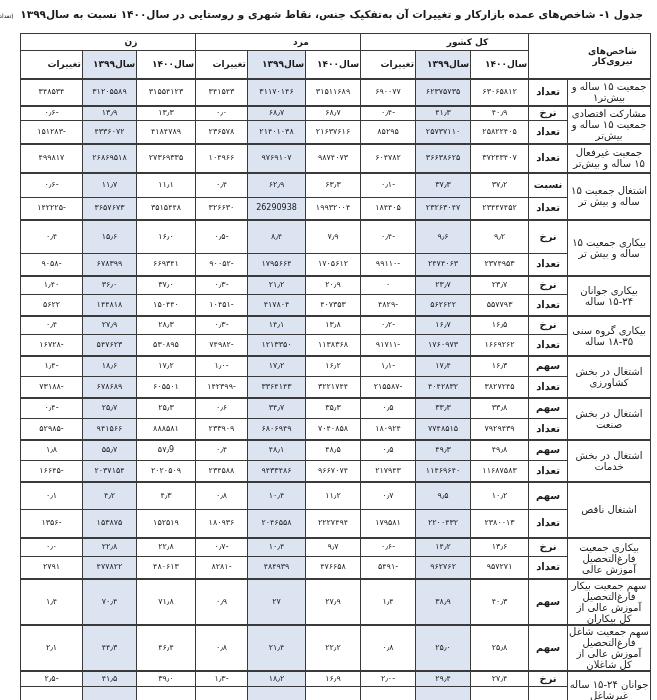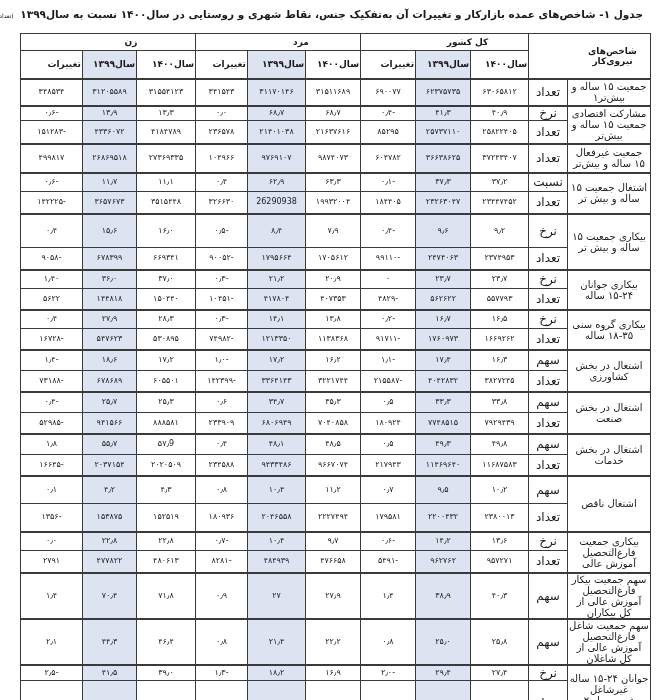--- a/index.html
+++ b/index.html
@@ -4,21 +4,21 @@
 <style>
   html, body { margin:0; padding:0; background:#ffffff; }
   body { width:657px; height:700px; overflow:hidden; font-family:"DejaVu Sans", sans-serif; color:#1a1a1a; position:relative; }
   .title { position:absolute; top:8px; right:14px; left:14px; direction:rtl; text-align:right; font-size:10.5px; font-weight:bold; white-space:nowrap; }
   .title .note { font-size:6px; font-weight:normal; margin-right:3px; }
   table { position:absolute; top:33px; left:20px; width:630px; border-collapse:collapse; direction:rtl; table-layout:fixed; }
   td, th { border:1px solid #3a3a3a; text-align:center; vertical-align:middle; font-size:8px; padding:0 1px; line-height:10px; }
   th { font-weight:bold; font-size:9px;padding-left:47px; }
   .hl { background:#dce4f2; }
   .lbl { font-size:10px; font-weight:normal; line-height:11px; }
-  .unit { font-size:12px; font-weight:normal; }
+  .unit { font-size:10px; font-weight:bold; }
   .thick-top td { border-top:2px solid #3a3a3a; }
 </style>
 </head>
 <body>
 
 <div class="title">
   <span>جدول ۱- شاخص‌های عمده بازارکار و تغییرات آن به‌تفکیک جنس، نقاط شهری و روستایی در سال۱۴۰۰ نسبت به سال۱۳۹۹</span>
   <span class="note">(تعداد: نفر - نرخ، سهم و نسبت: درصد)</span>
 </div>
 
@@ -100,21 +100,21 @@
         <td class="">۳۷۲۴۳۴۰۷</td>
         <td class="hl">۳۶۶۳۸۶۲۵</td>
         <td class="">۶۰۴۷۸۲</td>
         <td class="">۹۸۷۴۰۷۳</td>
         <td class="hl">۹۷۶۹۱۰۷</td>
         <td class="">۱۰۴۹۶۶</td>
         <td class="">۲۷۳۶۹۳۳۵</td>
         <td class="hl">۲۶۸۶۹۵۱۸</td>
         <td class="">۴۹۹۸۱۷</td>
       </tr>
-      <tr class="thick-top" style="height: 19px;">
+      <tr class="thick-top" style="height: 25px;">
         <td class="lbl" rowspan="2">اشتغال جمعیت ۱۵ ساله و بیش تر</td>
         <td class="unit">نسبت</td>
         <td class="">۳۷٫۲</td>
         <td class="hl">۳۷٫۳</td>
         <td class="">-۰٫۱</td>
         <td class="">۶۳٫۳</td>
         <td class="hl">۶۲٫۹</td>
         <td class="">۰٫۴</td>
         <td class="">۱۱٫۱</td>
         <td class="hl">۱۱٫۷</td>

